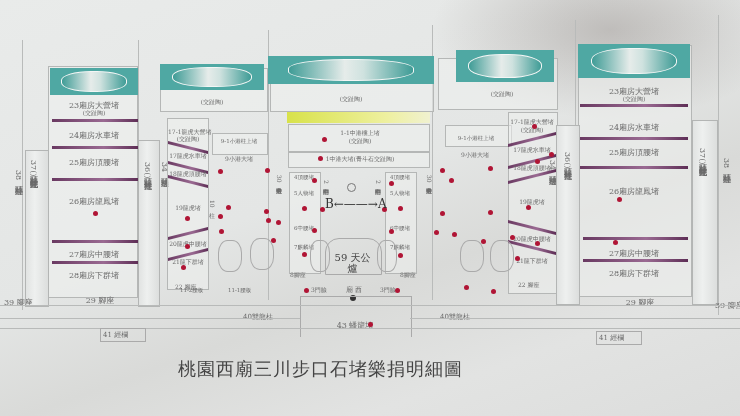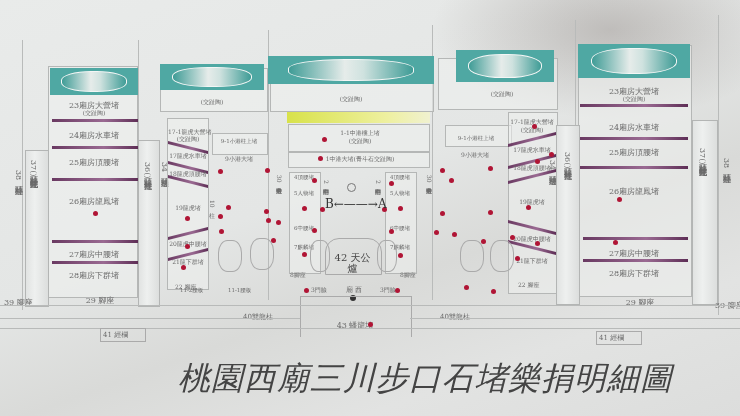--- a/index.html
+++ b/index.html
@@ -13,22 +13,22 @@
   .panel{position:absolute;border:1px solid #b5b7b6;background:rgba(238,240,239,.55);}
   .pillar{position:absolute;border:1px solid #b3b5b4;background:linear-gradient(90deg,#e1e3e2,#eef0ef 40%,#dcdedd);}
   .banner{position:absolute;background:#4fa8a3;overflow:hidden;}
   .banner .cloud{position:absolute;left:12%;right:12%;top:12%;bottom:12%;border:1.5px solid #f4f6f5;border-radius:45%;
     background:linear-gradient(90deg,#3f9c96,#e6ecea 45%,#cfe2df 60%,#3f9c96);}
   .bar{position:absolute;height:3px;background:linear-gradient(90deg,#6a3a62,#9a6a92 60%,#5e2e56);}
   .lbl{position:absolute;font-size:8px;color:#6a6a6a;white-space:nowrap;text-align:center;}
   .vlbl{position:absolute;font-size:8px;color:#6a6a6a;writing-mode:vertical-rl;line-height:9px;}
   .dot{position:absolute;width:5px;height:5px;border-radius:50%;background:#b01535;}
   .yellow{position:absolute;background:linear-gradient(90deg,#d8e24a,#eef0a0 70%,#f0f1d0);}
-  .title{position:absolute;left:178px;top:357px;font-size:32px;letter-spacing:1px;color:#444;
-    font-family:"DejaVu Sans",sans-serif;font-weight:300;font-style:italic;}
+  .title{position:absolute;left:178px;top:357px;font-size:18px;letter-spacing:1px;color:#444;
+    font-family:"DejaVu Sans",sans-serif;font-weight:300;}
   .stair{position:absolute;border-top:1px solid #b8bab9;}
 </style>
 </head>
 <body>
 
 <div class="shade"></div>
 
 <div class="line" style="left:22px;top:40px;width:1px;height:270px"></div>
 <div class="line" style="left:138px;top:40px;width:1px;height:260px"></div>
 <div class="line" style="left:268px;top:30px;width:1px;height:270px"></div>
@@ -141,21 +141,21 @@
 <div class="vlbl" style="left:374px;top:180px;font-size:6px">2中港門柱</div>
 <div class="dot" style="left:382px;top:207px"></div>
 
 <div class="vlbl" style="left:275px;top:175px;font-size:6px">30中港邊大柱</div>
 <div class="vlbl" style="left:425px;top:175px;font-size:6px">30中港邊大柱</div>
 
 <div class="abs" style="left:347px;top:183px;width:7px;height:7px;border:1px solid #777;border-radius:50%"></div>
 <div class="lbl" style="left:325px;top:197px;width:50px;font-size:12px;color:#333">B←——→A</div>
 
 <div class="abs" style="left:325px;top:238px;width:55px;height:35px;border:1px solid #aaa;border-radius:14px 14px 0 0"></div>
-<div class="lbl" style="left:330px;top:252px;width:45px;font-size:10px;color:#444;white-space:normal;line-height:11px">42 天公爐</div>
+<div class="lbl" style="left:330px;top:252px;width:45px;font-size:10px;color:#444;white-space:normal;line-height:11px">59 天公爐</div>
 <div class="abs" style="left:310px;top:240px;width:18px;height:30px;border:1px solid #aaa;border-radius:40%"></div>
 <div class="abs" style="left:377px;top:240px;width:18px;height:30px;border:1px solid #aaa;border-radius:40%"></div>
 
 <div class="lbl" style="left:290px;top:271px;font-size:6px">8腳座</div>
 <div class="lbl" style="left:400px;top:271px;font-size:6px">8腳座</div>
 <div class="dot" style="left:304px;top:288px"></div>
 <div class="lbl" style="left:311px;top:286px;font-size:6px">3門臉</div>
 <div class="dot" style="left:395px;top:288px"></div>
 <div class="lbl" style="left:380px;top:286px;font-size:6px">3門臉</div>
 <div class="lbl" style="left:338px;top:285px;width:32px;font-size:7px">廟 西</div>

